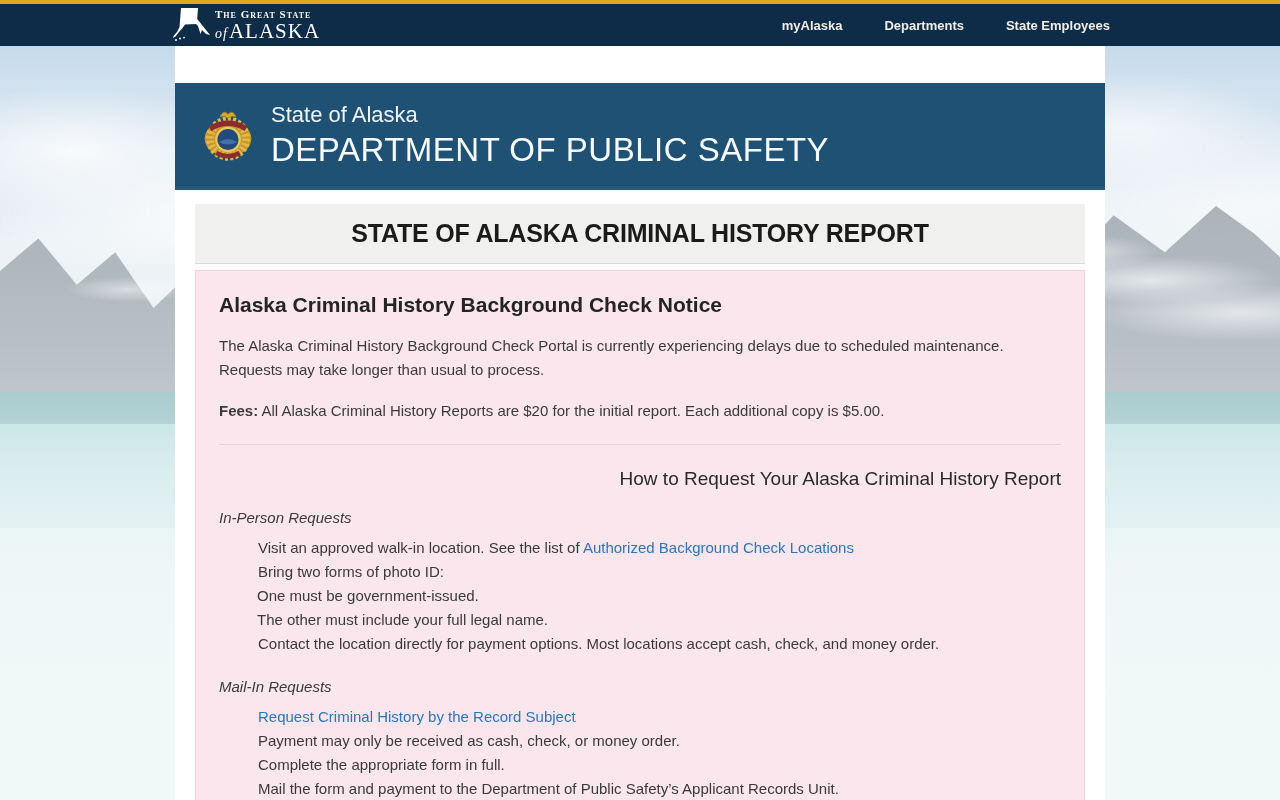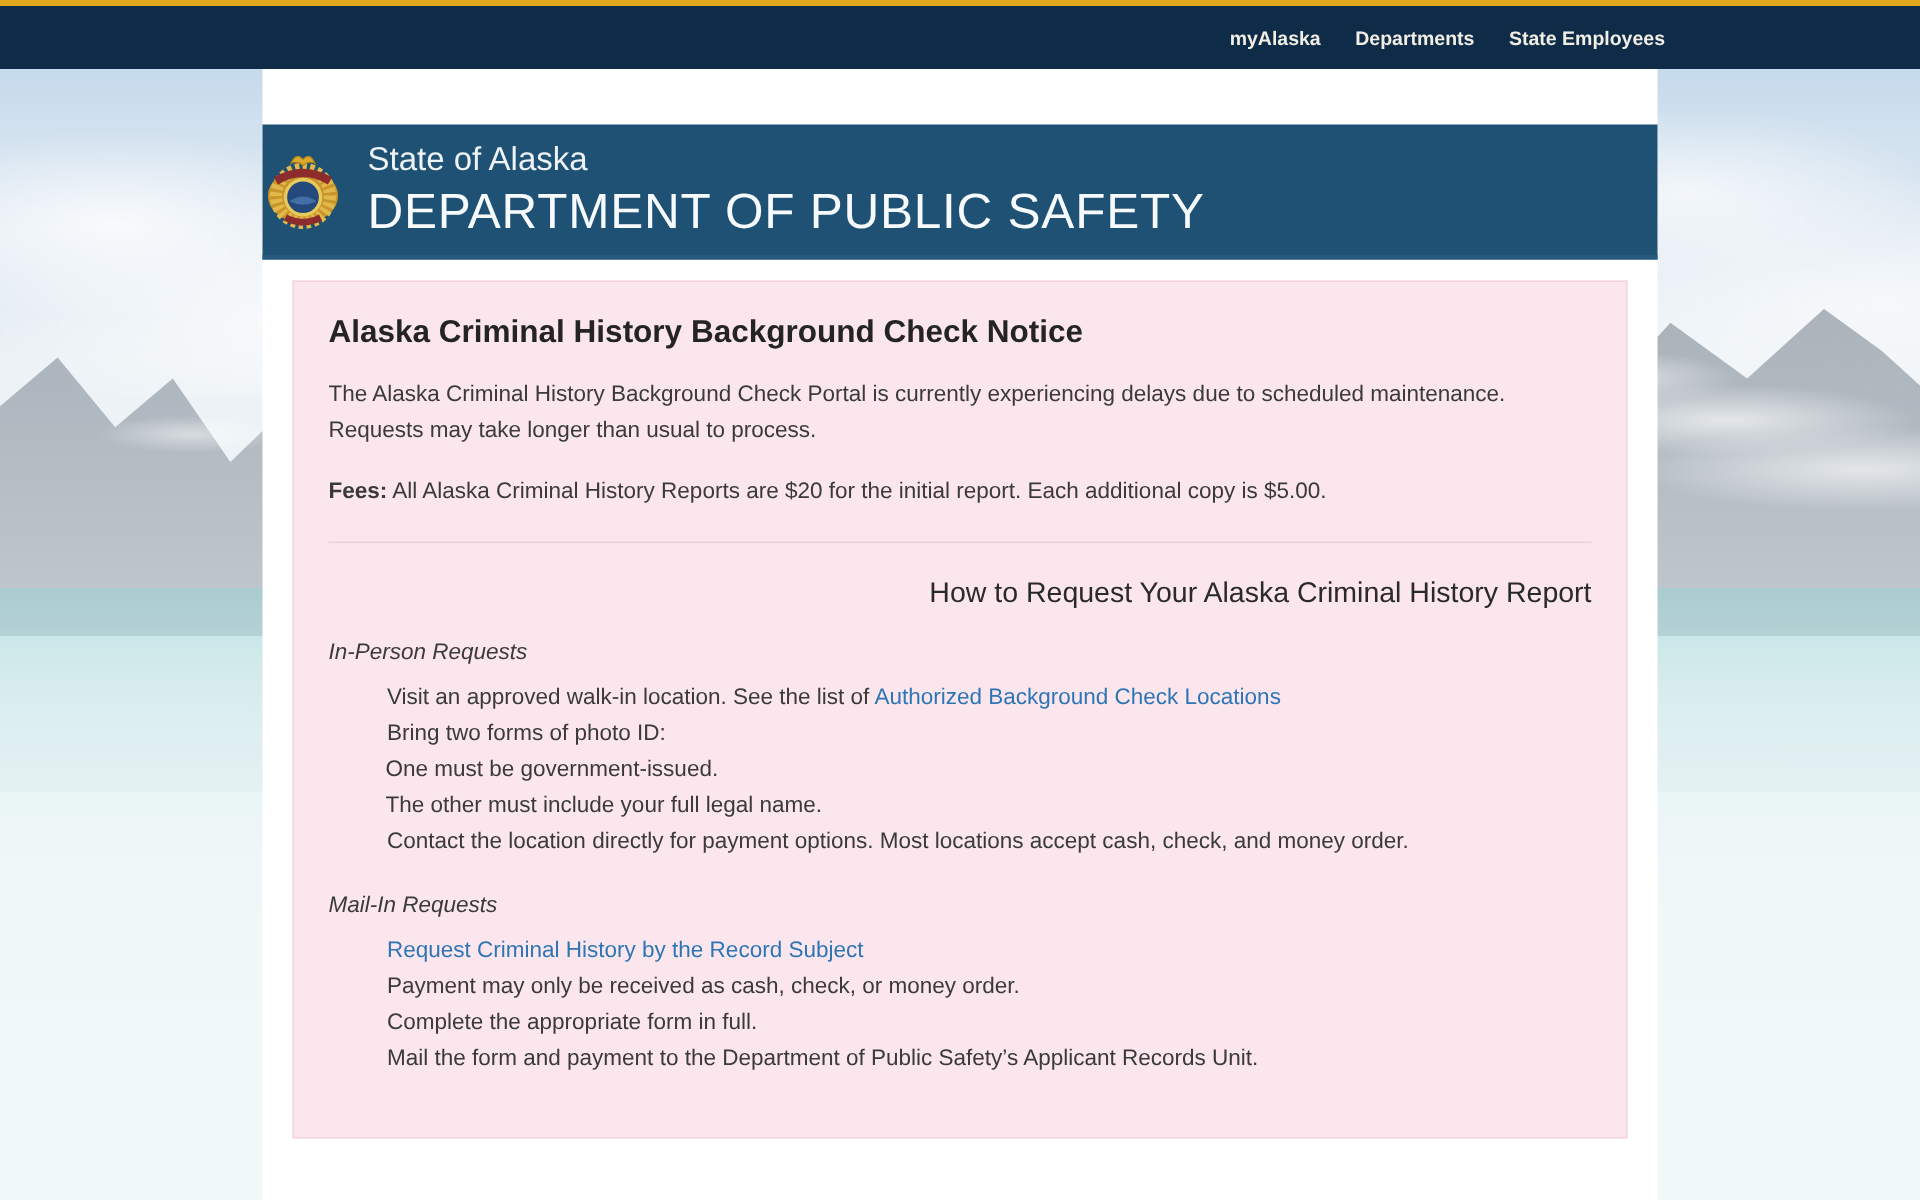--- a/index.html
+++ b/index.html
@@ -49,31 +49,31 @@
     display: flex; align-items: center;
   }
   .brand { display: flex; align-items: center; margin-left: 172px; gap: 3px; cursor: pointer; }
   .brand svg { display: block; }
   .brand-text { color: #fff; line-height: 1; }
   .brand-line1 { font-family: "Liberation Serif", serif; font-variant: small-caps;
     font-size: 11px; letter-spacing: 1px; font-weight: 700; }
   .brand-line2 { font-family: "Liberation Serif", serif; font-size: 21px; letter-spacing: 1px;
     font-weight: 400; margin-top: 1px; white-space: nowrap; }
   .brand-line2 .of { font-style: italic; font-size: 14px; margin-right: 1px; }
-  .topnav { margin-left: auto; padding-right: 170px; display: flex; gap: 23px; }
+  .topnav { margin-left: auto; padding-right: 170px; display: flex; gap: 42px; }
   .topnav a { color: #f2eee4; font-size: 13px; font-weight: 700; text-decoration: none; cursor: pointer; }
 
   
   .page-col { position: absolute; left: 175px; top: 46px; width: 930px; height: 754px;
     background: #ffffff; z-index: 2; }
 
   
-  .dept-band { margin-top: 37px; height: 90px; background: #1e5173;
+  .dept-band { margin-top: 37px; height: 107px; background: #1e5173;
     border-bottom: 3px solid #27597e;
-    display: flex; align-items: center; padding-left: 0; }
+    display: flex; align-items: center; padding-left: 26px; }
   .badge { width: 54px; height: 58px; flex: 0 0 auto; }
   .dept-titles { margin-left: 16px; }
   .dept-super { color: #eef3f7; font-size: 22px; font-weight: 400; }
   .dept-main { color: #f7fafc; font-size: 33px; font-weight: 300; letter-spacing: .5px; margin-top: 3px; }
 
   
   .inner { margin: 14px 20px 0 20px; }
   .report-header { height: 60px; background: #f0f0ef; border-bottom: 1px solid #d9d9d9;
     display: flex; align-items: center; justify-content: center; }
   .report-header h1 { font-size: 25px; font-weight: 600; color: #1b1b1b; letter-spacing: -.2px; }
@@ -97,20 +97,34 @@
 
 <div class="bg">
   <div class="clouds"></div>
   <div class="range"></div>
   <div class="snow"></div>
   <div class="water"></div>
   <div class="shorefade"></div>
 </div>
 
 <header class="topbar">
+  <div class="brand">
+    <span>
+      <svg width="40" height="36" viewBox="0 0 40 36" fill="#ffffff">
+        <path d="M9,1 L26,1 L25.2,12 L30,18 L38,28 L34,27 L30,23 L28.5,27 L26,19 L24,17 L13,17.5 L10.5,21 L7,25 L3.5,29.5 L1,31 L1.8,28.5 L5,25 L7.5,20 Z"></path>
+        <circle cx="4" cy="33" r="1"></circle>
+          <circle cx="8" cy="31.6" r="1"></circle>
+          <circle cx="12" cy="30.6" r="0.9"></circle>
+      </svg>
+    </span>
+    <span class="brand-text">
+      <div class="brand-line1">The Great State</div>
+      <div class="brand-line2"><span class="of">of</span><span>ALASKA</span></div>
+    </span>
+  </div>
   <nav class="topnav">
     <a>myAlaska</a>
     <a>Departments</a>
     <a>State Employees</a>
   </nav>
 </header>
 
 <main class="page-col">
 
   <section class="dept-band">
@@ -126,20 +140,23 @@
       </svg>
     </span>
     <div class="dept-titles">
       <div class="dept-super">State of Alaska</div>
       <div class="dept-main">DEPARTMENT OF PUBLIC SAFETY</div>
     </div>
   </section>
 
   <div class="inner">
 
+    <div class="report-header">
+      <h1>STATE OF ALASKA CRIMINAL HISTORY REPORT</h1>
+    </div>
 
     <div class="pink">
       <h2>Alaska Criminal History Background Check Notice</h2>
       <p>The Alaska Criminal History Background Check Portal is currently experiencing delays due to scheduled maintenance. Requests may take longer than usual to process.</p>
       <p><b>Fees:</b><span> All Alaska Criminal History Reports are $20 for the initial report. Each additional copy is $5.00.</span></p>
 
       <hr>
 
       <h3>How to Request Your Alaska Criminal History Report</h3>
 

